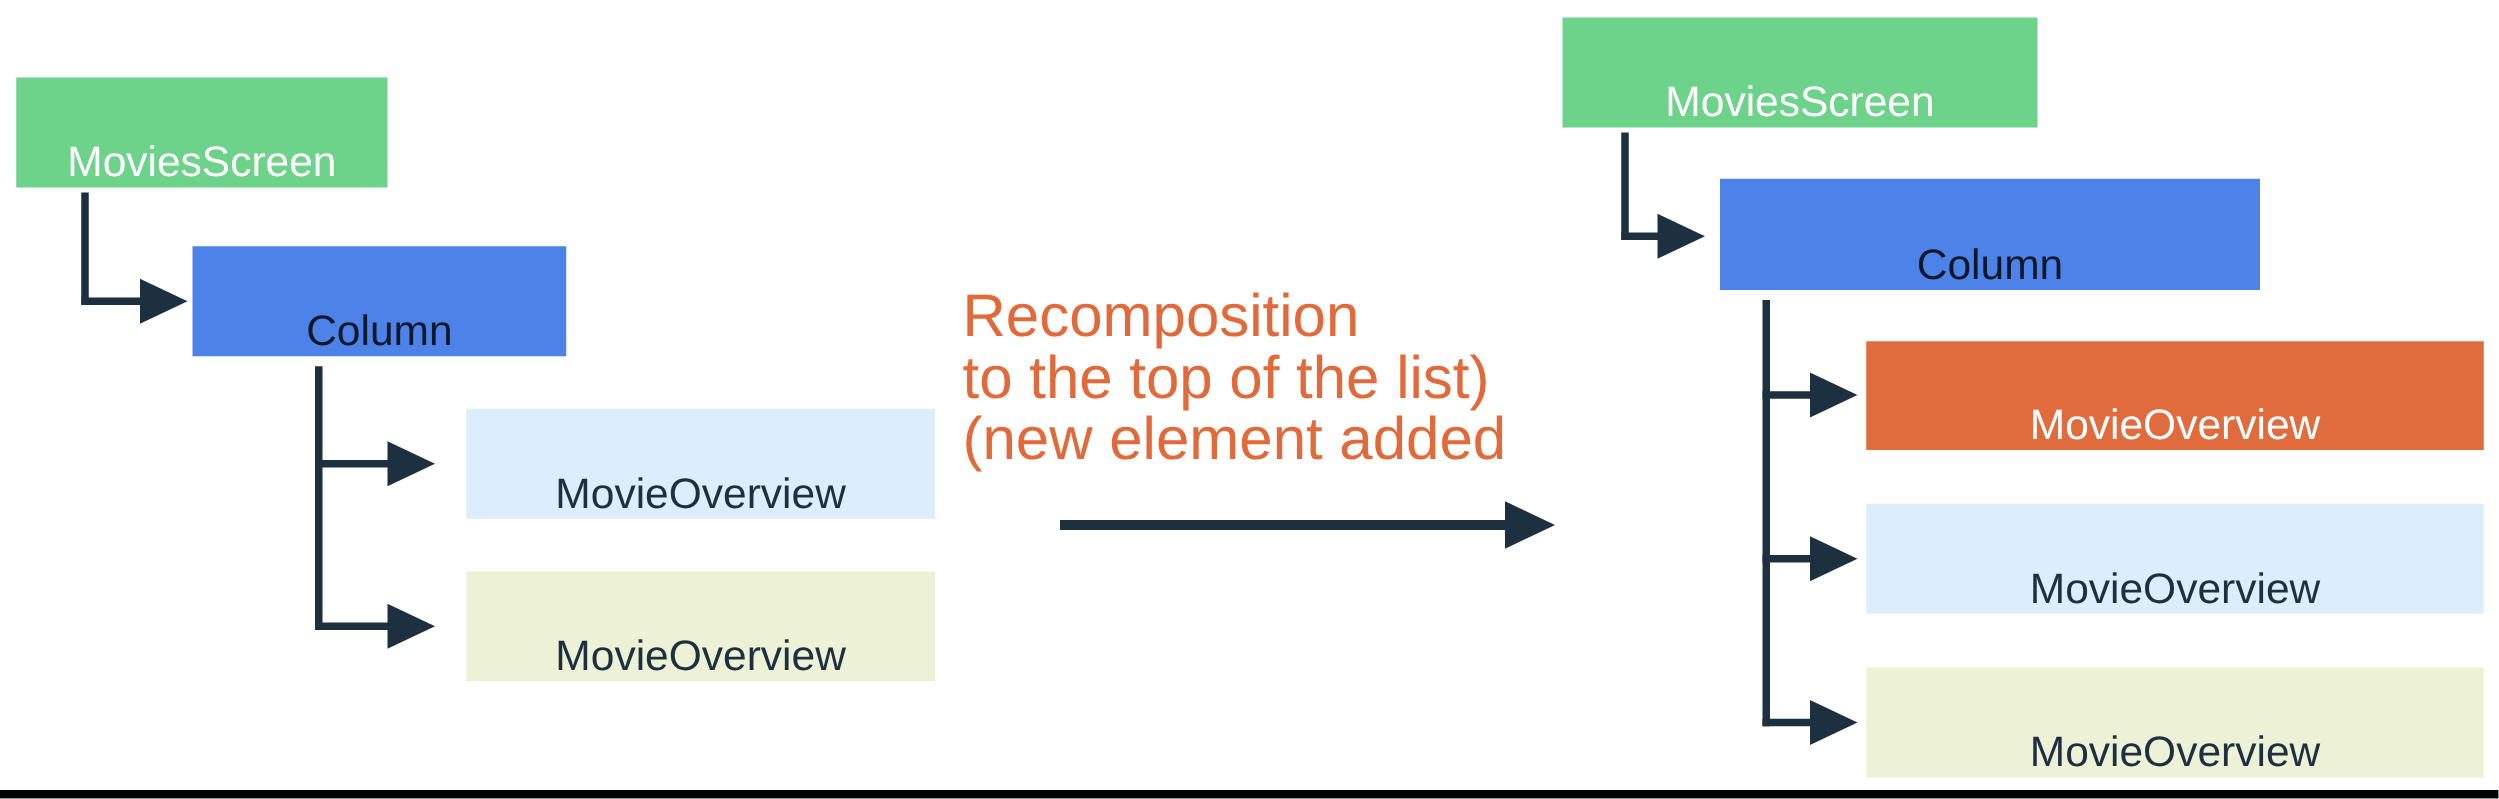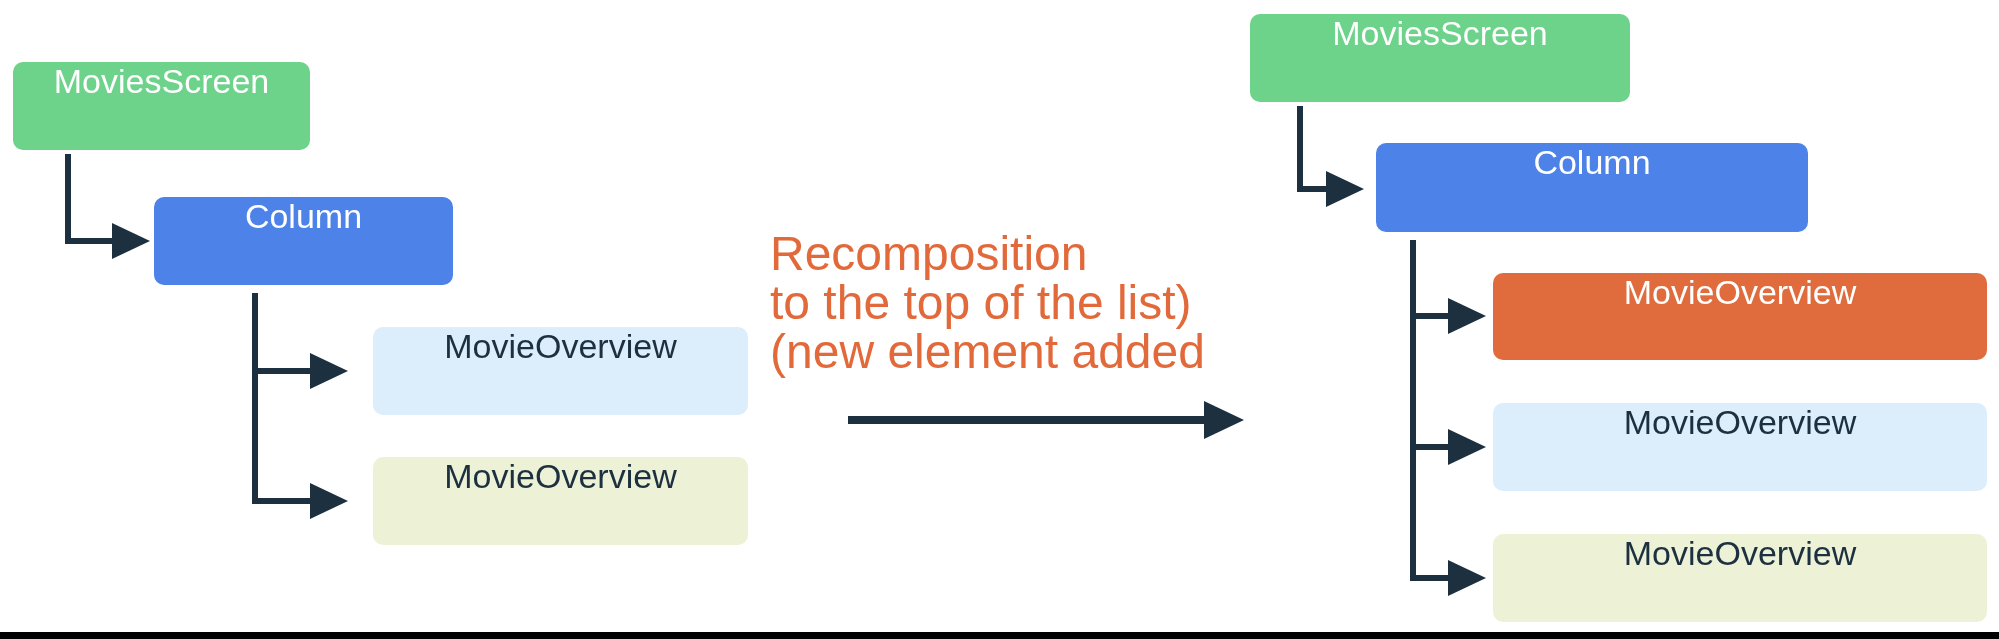--- a/index.html
+++ b/index.html
@@ -14,27 +14,27 @@
   html,body{margin:0;padding:0;background:#ffffff;}
   .canvas{
     position:relative;
     width:1999px;height:639px;
     background:#ffffff;
     overflow:hidden;
     font-family:"Liberation Sans","DejaVu Sans",sans-serif;
   }
   .node{
     position:absolute;
-    display:flex;align-items:flex-start;justify-content:center;
-    border-radius:10px;
+    display:flex;align-items:flex-end;justify-content:center;
+    border-radius:0;
     font-size:34px;
     white-space:nowrap;
   }
   .node.green{background:var(--green);color:#ffffff;}
-  .node.blue{background:var(--blue);color:#ffffff;}
+  .node.blue{background:var(--blue);color:#0f172a;}
   .node.orange{background:var(--orange);color:#ffffff;}
   .node.light-blue{background:var(--light-blue);color:var(--navy);}
   .node.pale-yellow{background:var(--pale-yellow);color:var(--navy);}
   .vline,.hline{position:absolute;background:var(--navy);}
   .arr{
     position:absolute;width:0;height:0;
     border-top:18px solid transparent;
     border-bottom:18px solid transparent;
     border-left:38px solid var(--navy);
   }

